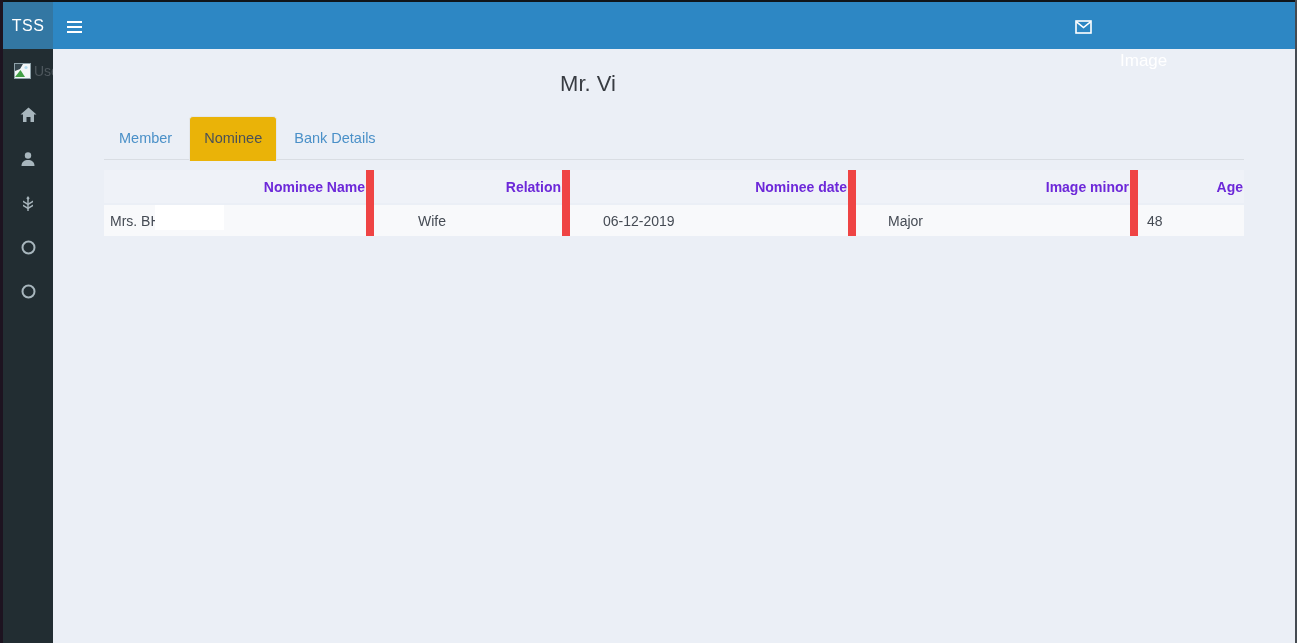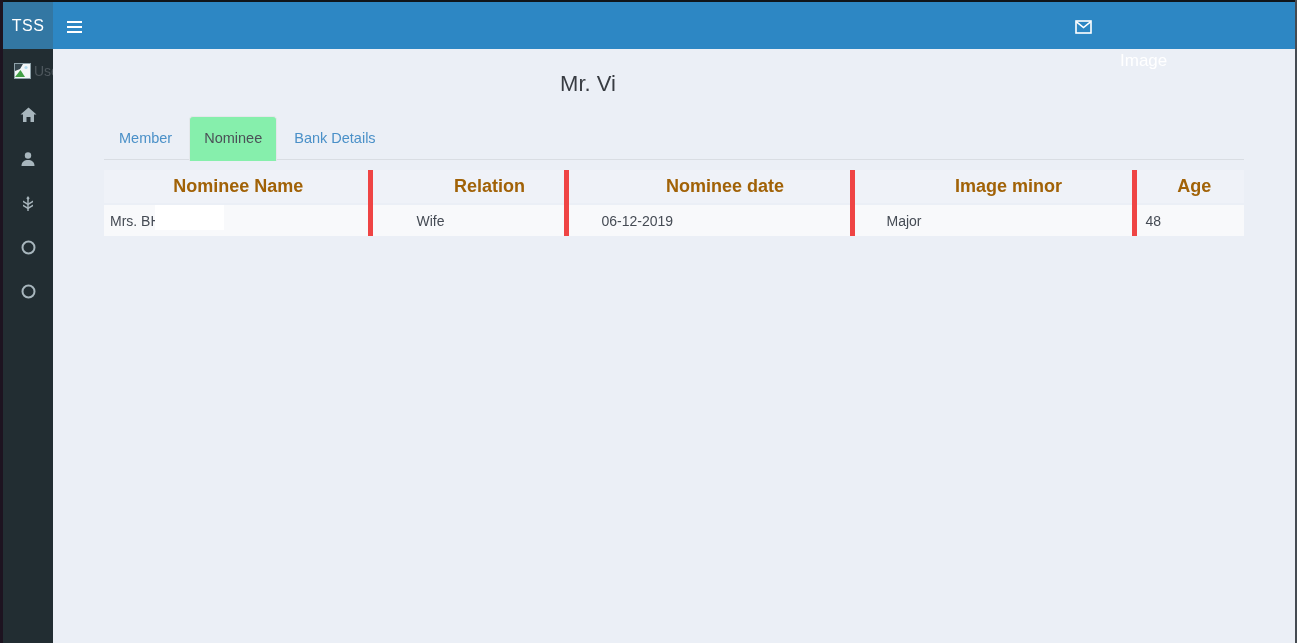--- a/index.html
+++ b/index.html
@@ -52,38 +52,38 @@
   
   .tabs {
     position:absolute; left:104px; top:115px; width:1140px; height:44px;
     border-bottom:1px solid #D9DDE3; display:flex; align-items:flex-end;
   }
   .tab {
     padding:12px 15px 13px; margin-right:2px; font-size:14.5px; color:#4A90C8;
     cursor:pointer; white-space:nowrap;
   }
   .tab.active {
-    background:#86efac; color:#4B5157;
+    background:#eab308; color:#4B5157;
     border:1px solid #E4E7EB; border-bottom:none;
     border-radius:4px 4px 0 0;
     margin-bottom:-2px; padding:13px 14px 15px;
   }
 
   
   .table-wrap { position:absolute; left:104px; top:170px; width:1140px; }
   table.data { border-collapse:collapse; table-layout:fixed; width:1140px; }
   .data th {
-    background:#EFF2F8; height:31px; text-align:center; font-weight:bold;
-    font-size:18px; color:#a16207; vertical-align:middle;
+    background:#EFF2F8; height:31px; text-align:right; font-weight:bold;
+    font-size:14px; color:#6d28d9; vertical-align:middle;
   }
   .data td {
     background:#F8F9FB; height:29px; font-size:14px; color:#454B54;
     vertical-align:middle; border-top:2px solid #EBEFF6;
   }
-  .data th:not(:first-child), .data td:not(:first-child) { border-left:5px solid #ef4444; }
+  .data th:not(:first-child), .data td:not(:first-child) { border-left:8px solid #ef4444; }
   .data th:nth-child(1), .data td:nth-child(1) { padding-left:6px; }
   .data th:nth-child(2), .data td:nth-child(2) { padding-left:44px; }
   .data th:nth-child(3), .data td:nth-child(3) { padding-left:33px; }
   .data th:nth-child(4), .data td:nth-child(4) { padding-left:32px; }
   .data th:nth-child(5), .data td:nth-child(5) { padding-left:9px; }
   .redaction { position:absolute; left:51px; top:35px; width:69px; height:25px; background:#ffffff; }
 </style>
 </head>
 <body>
 

